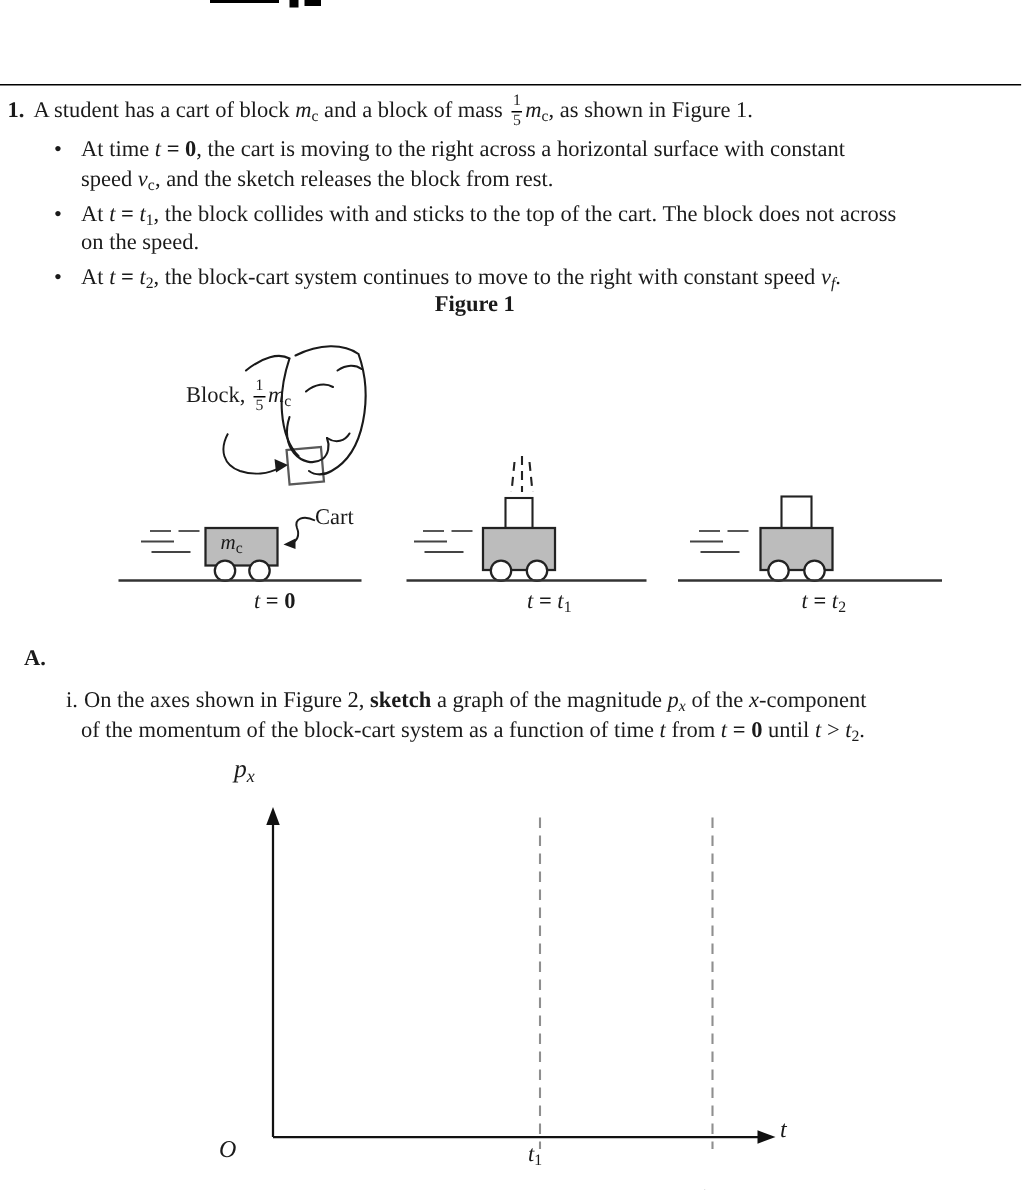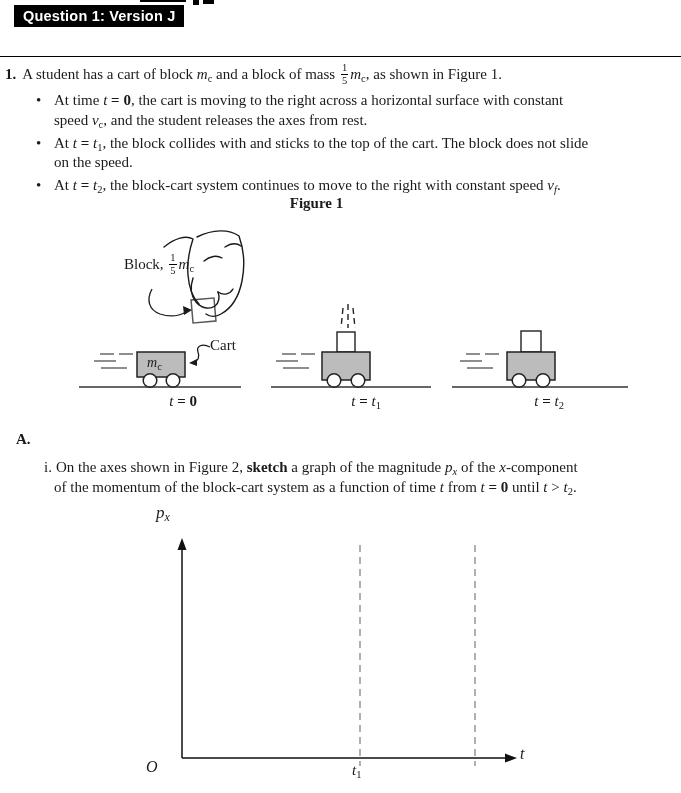--- a/index.html
+++ b/index.html
@@ -62,31 +62,30 @@
 </style>
 </head>
 <body>
 
 <div class="page">
 
   <div class="artifact a1"></div>
   <div class="artifact a2"></div>
   <div class="artifact a3"></div>
 
-  <div class="qbox"><span>Question 1: Version J</span></div>
 
   <div class="rule"></div>
 
   <div class="problem">
     <div class="intro"><span class="qnum">1.</span><span>A student has a cart of block </span><i class="var">m</i><sub>c</sub><span> and a block of mass </span><span class="frac"><span class="fnum">1</span><span class="fden">5</span></span><i class="var">m</i><sub>c</sub><span>, as shown in Figure 1.</span></div>
 
     <ul class="bullets">
-      <li><span class="bullet-marker">•</span><span>At time </span><i class="var">t</i><span class="meq"> = 0</span><span>, the cart is moving to the right across a horizontal surface with constant</span><br><span>speed </span><i class="var">v</i><sub>c</sub><span>, and the student releases the axes from rest.</span></li>
+      <li><span class="bullet-marker">•</span><span>At time </span><i class="var">t</i><span class="meq"> = 0</span><span>, the cart is moving to the right across a horizontal surface with constant</span><br><span>speed </span><i class="var">v</i><sub>c</sub><span>, and the sketch releases the block from rest.</span></li>
 
-      <li><span class="bullet-marker">•</span><span>At </span><i class="var">t</i><span class="meq"> = </span><i class="var">t</i><sub>1</sub><span>, the block collides with and sticks to the top of the cart. The block does not slide</span><br><span>on the speed.</span></li>
+      <li><span class="bullet-marker">•</span><span>At </span><i class="var">t</i><span class="meq"> = </span><i class="var">t</i><sub>1</sub><span>, the block collides with and sticks to the top of the cart. The block does not across</span><br><span>on the speed.</span></li>
 
       <li><span class="bullet-marker">•</span><span>At </span><i class="var">t</i><span class="meq"> = </span><i class="var">t</i><sub>2</sub><span>, the block-cart system continues to move to the right with constant speed </span><i class="var">v</i><sub><i>f</i></sub><span>.</span></li>
     </ul>
   </div>
 
   <div class="figcap">Figure 1</div>
 
   <svg class="figsvg" viewBox="0 195 681 225" aria-hidden="true">
 
     <rect class="heldblock" x="192" y="299" width="23" height="23" transform="rotate(-5 203.5 310.5)"></rect>

